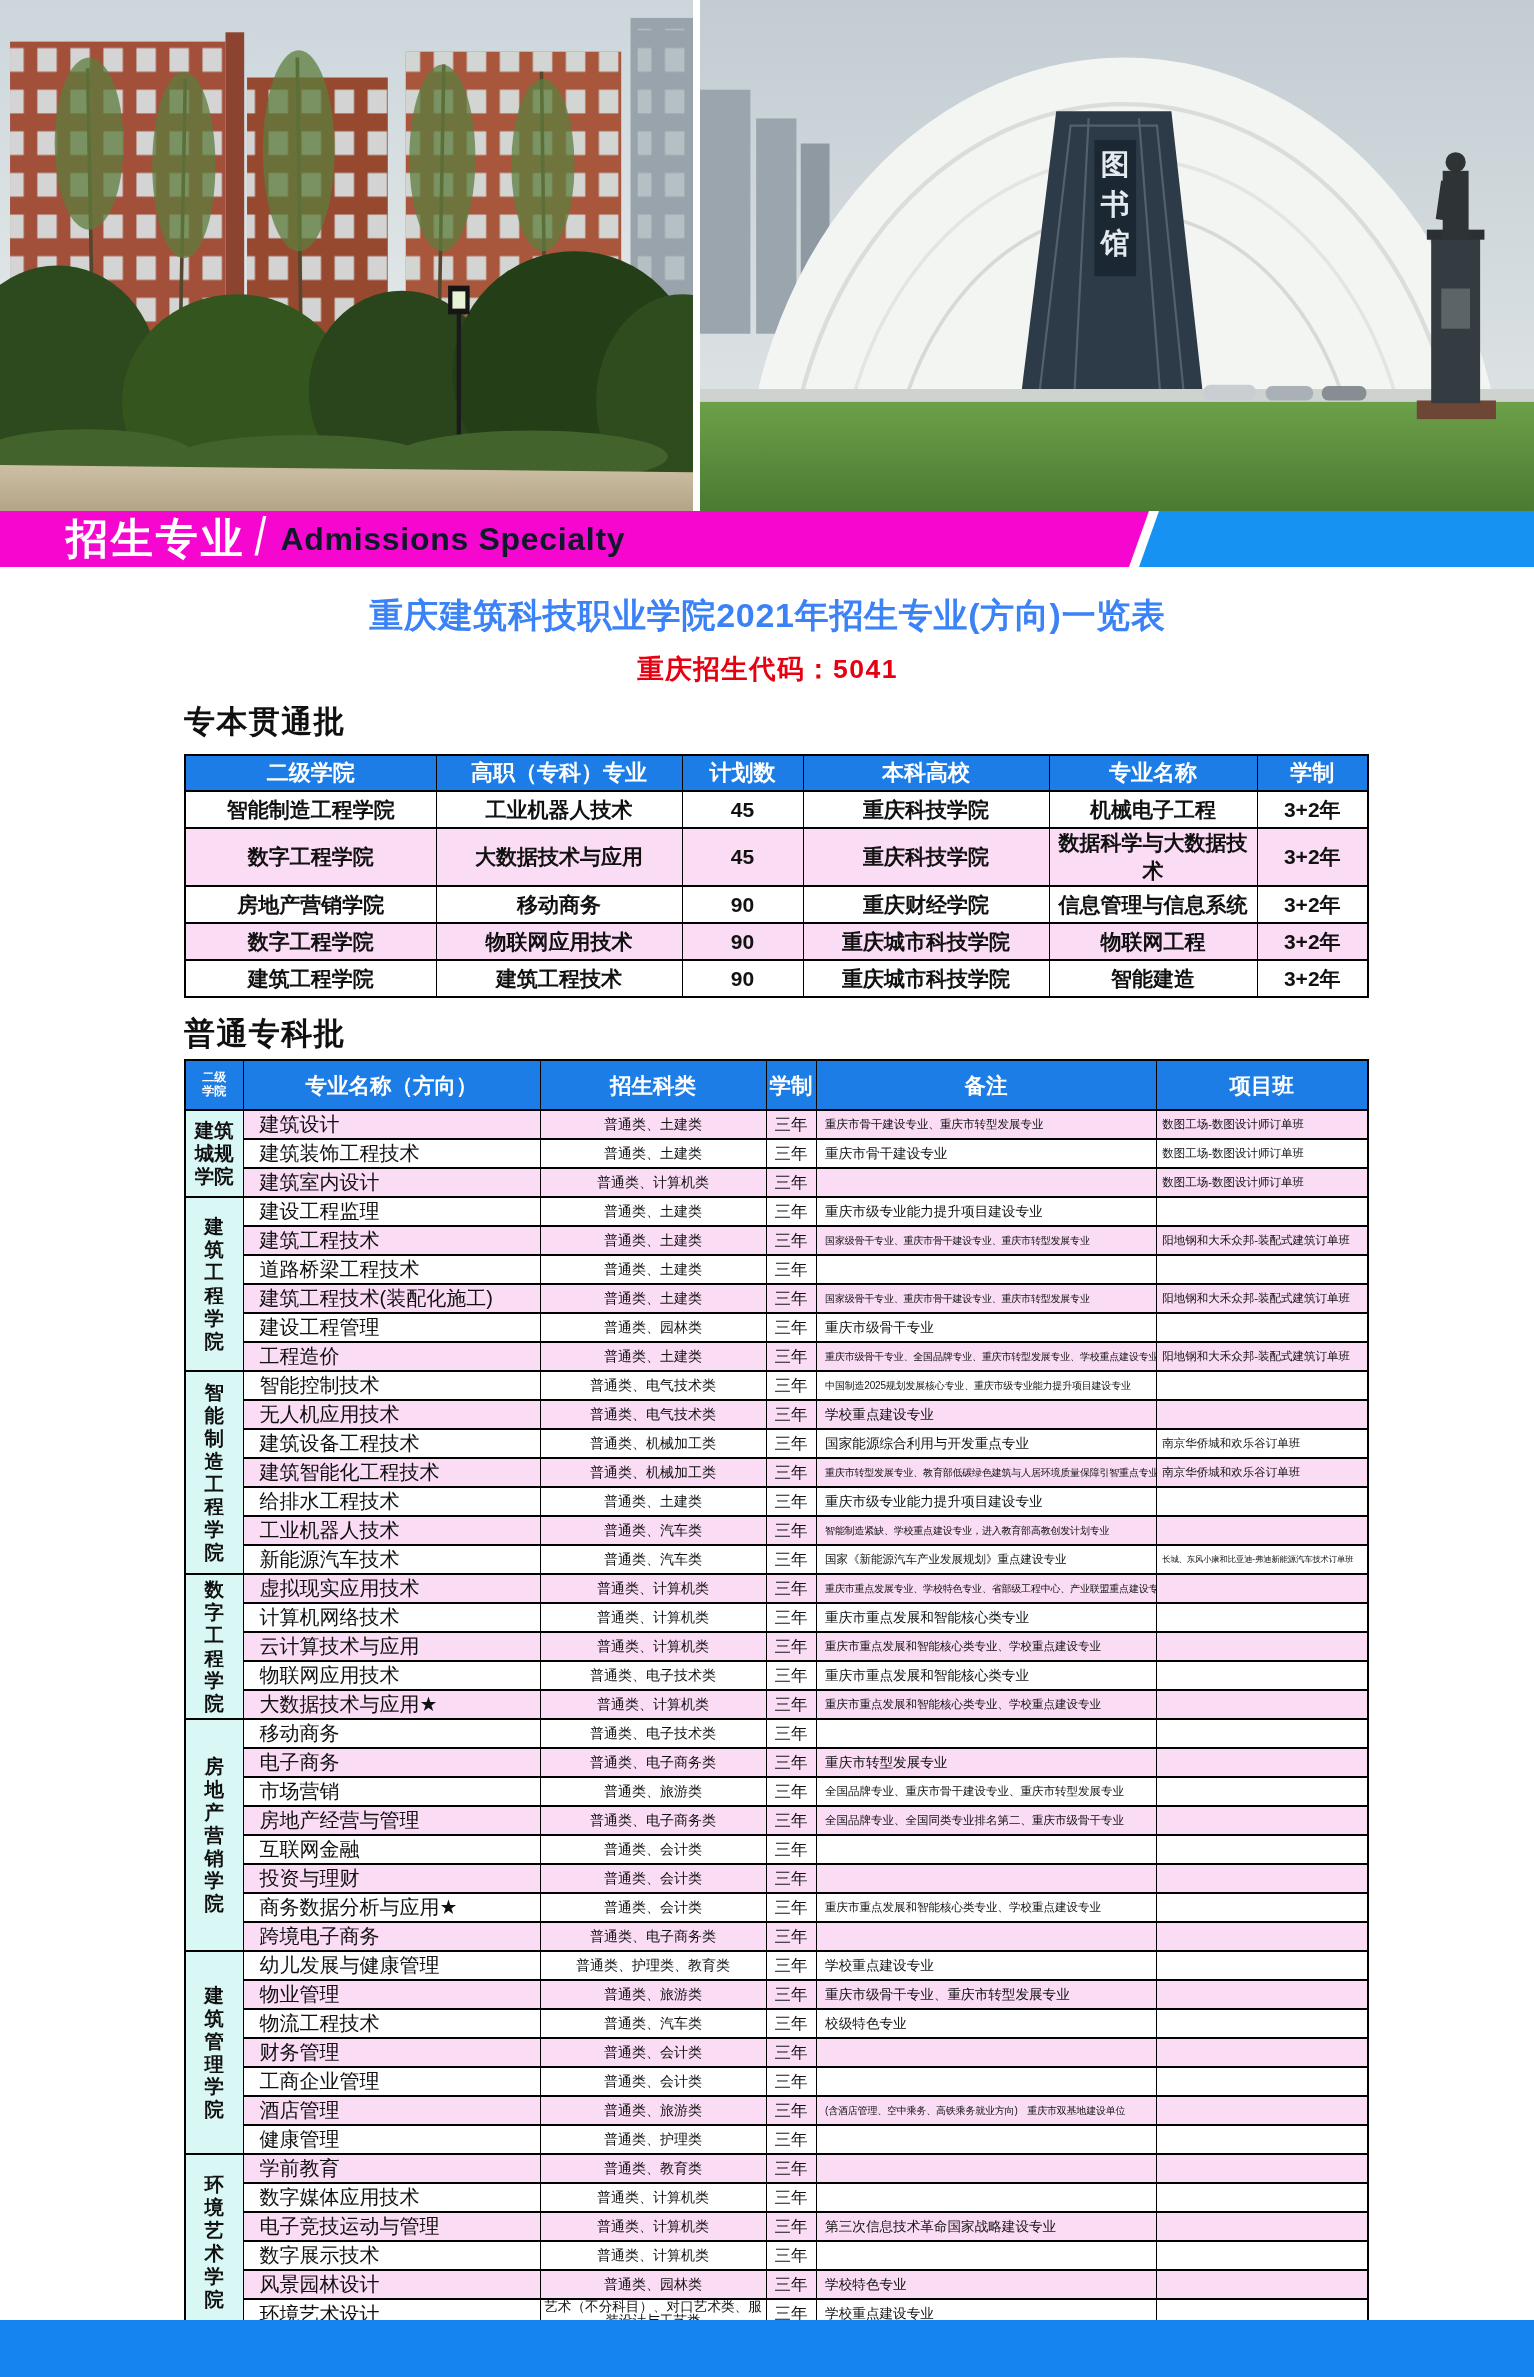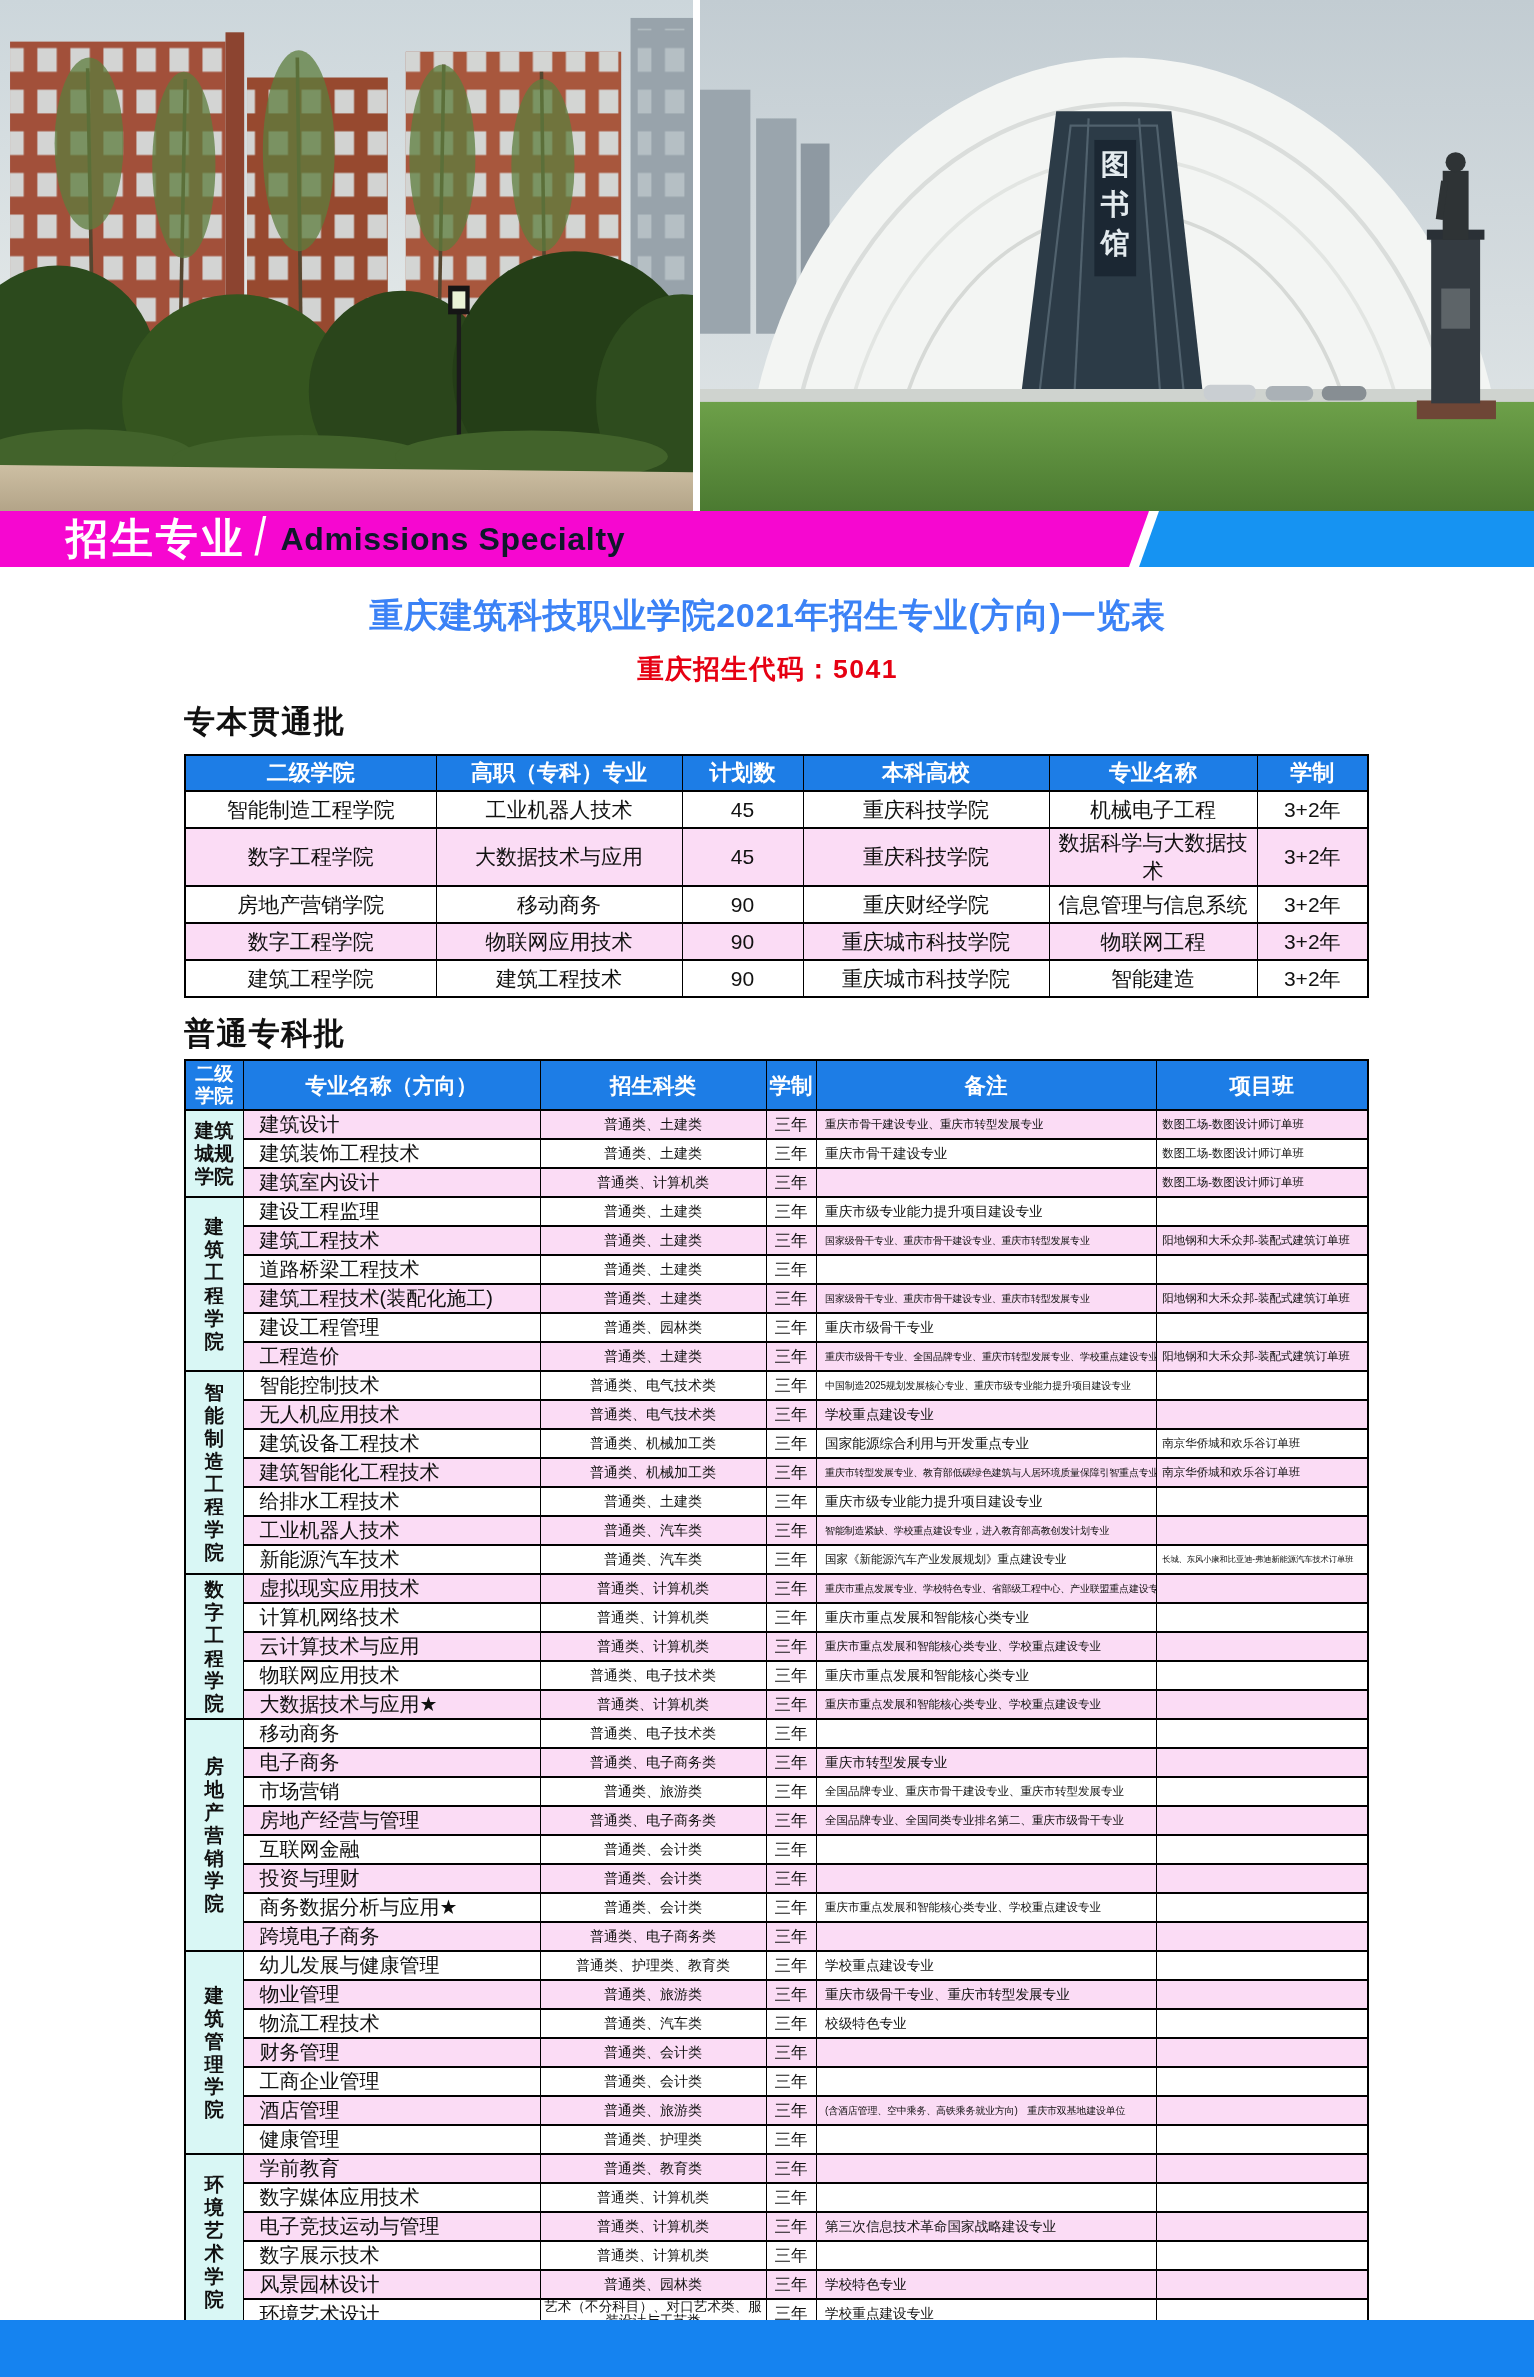--- a/index.html
+++ b/index.html
@@ -37,25 +37,25 @@
   
   table{border-collapse:collapse;table-layout:fixed;width:1183px;margin:11.5px 0 0 184px;
         border:2.9px solid var(--border_black);padding-left:11px;}
   th,td{border:2.2px solid var(--border_black);border-left-width:1.4px;border-right-width:1.4px;
         text-align:center;vertical-align:middle;overflow:hidden;color:#111;}
   thead th{background:var(--header_blue);color:#fff;font-weight:900;}
   tr.pink td{background:var(--row_pink);}
   tr.white td{background:#fff;}
 
   #table1 thead th{font-size:22px;height:36px;}
-  #table1 td{font-size:21px;height:37px;font-weight:400;}
+  #table1 td{font-size:21px;height:37px;font-weight:700;}
 
   #table2{margin-top:4.3px;}
   #table2 thead th{font-size:21.5px;height:50px;}
-  #table2 thead th.col0{font-size:19px;white-space:pre-line;line-height:1.15;margin-top:31px;}
+  #table2 thead th.col0{font-size:12px;white-space:pre-line;line-height:1.15;margin-top:31px;}
   #table2 td{height:29px;}
   #table2 td.grp{background:var(--group_cyan) !important;font-weight:900;font-size:19.4px;
                  line-height:1.18;padding:1.4px 0;}
   #table2 td.major{text-align:left;padding-left:16px;font-size:20px;font-weight:500;white-space:nowrap;}
   #table2 td.cat{font-size:14px;white-space:nowrap;font-weight:500;}
   #table2 td.cat.sm{font-size:13.6px;white-space:normal;line-height:1.05;font-weight:500;}
   #table2 td.dur{font-size:16.5px;font-weight:500;}
   #table2 td.note{text-align:left;padding-left:8.6px;font-size:13.6px;white-space:nowrap;}
   #table2 td.note.sm2{font-size:11.5px;}
   #table2 td.note.xs{font-size:10px;letter-spacing:-0.2px;}

